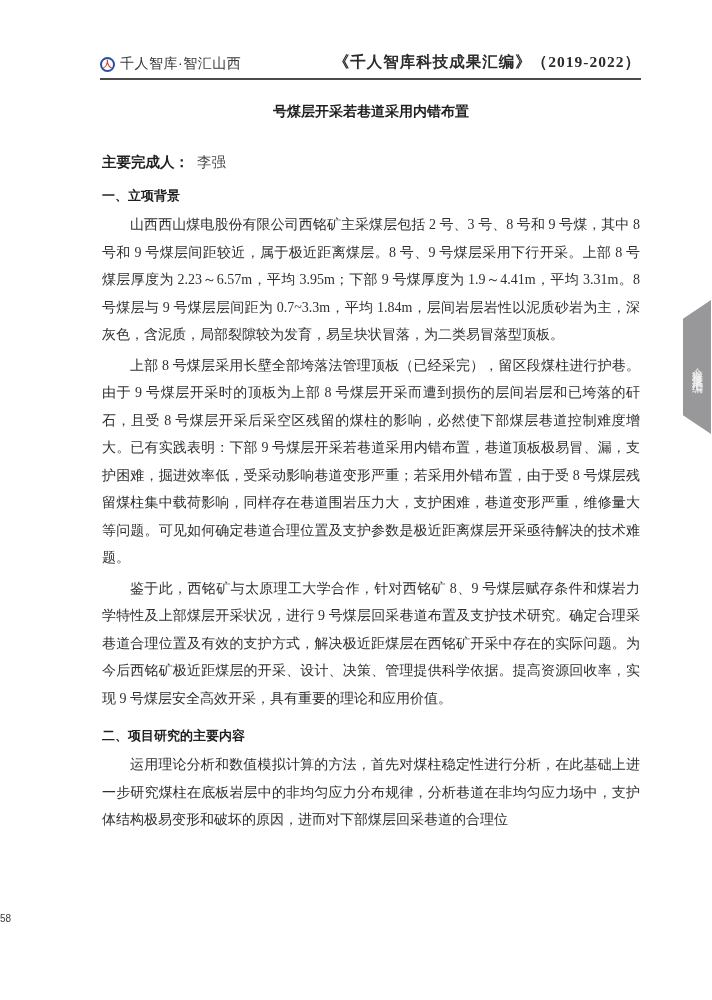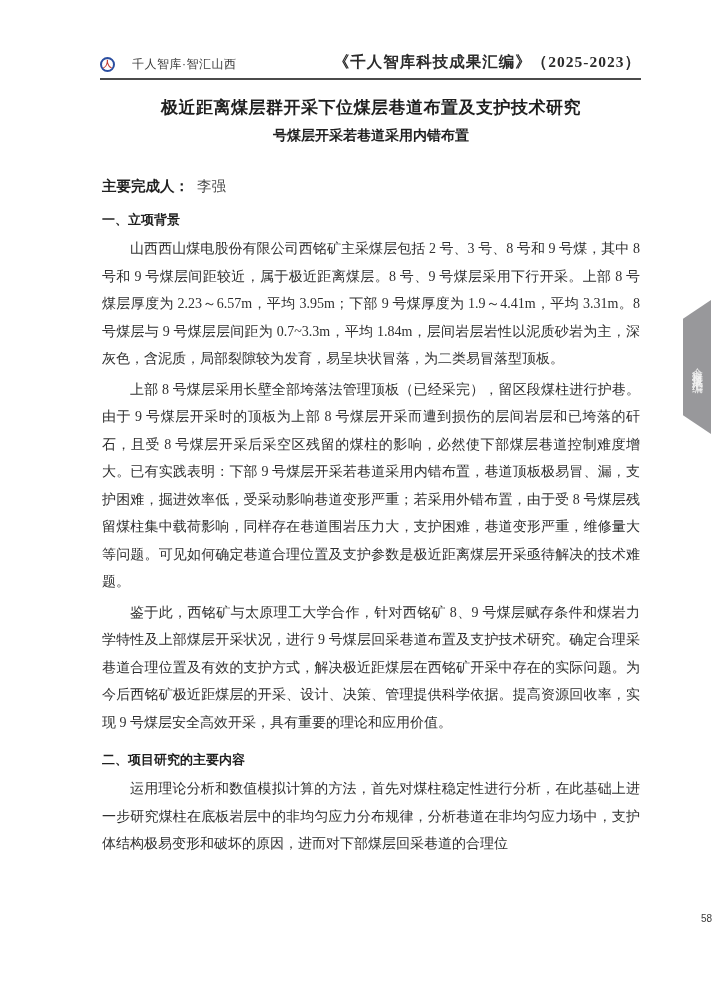--- a/index.html
+++ b/index.html
@@ -30,24 +30,23 @@
     border-radius: 50%;
     border: 2px solid #2b4ea0;
     background: #ffffff;
     display: flex; align-items: center; justify-content: center;
     font-size: 9px; line-height: 1;
     color: #c23b34;
     box-sizing: border-box;
     font-weight: bold;
   }
   .brand-text {
-    font-size: 12px;
+    font-size: 14px;
     color: #3a3a3a;
     letter-spacing: 0.5px;
-    margin-left: 12px;
   }
   .book-title {
     font-family: "Liberation Serif", serif;
     font-size: 15.5px;
     font-weight: 700;
     color: #2b2b2b;
     letter-spacing: 1px;
     white-space: nowrap;
   }
 
@@ -123,40 +122,39 @@
     font-size: 11px;
     letter-spacing: 2px;
     line-height: 1;
   }
 
   
   .footer {
     position: absolute;
     left: 0; right: 0;
     top: 913px;
-    text-align: right;
+    text-align: left;
     font-size: 10px;
     color: #3a3a3a;
   }
 </style>
 </head>
 <body>
 
 <div class="page">
 
   <div class="header">
     <div class="brand">
       <span class="logo">人</span>
       <span class="brand-text">千人智库·智汇山西</span>
     </div>
-    <div class="book-title">《千人智库科技成果汇编》（2025-2023）</div>
+    <div class="book-title">《千人智库科技成果汇编》（2019-2022）</div>
   </div>
 
   <div class="content">
-    <h1 class="doc-title">极近距离煤层群开采下位煤层巷道布置及支护技术研究</h1>
     <h2 class="doc-subtitle">号煤层开采若巷道采用内错布置</h2>
 
     <div class="authors">
       <span class="label">主要完成人：</span><span class="names">李强</span>
     </div>
 
     <h3 class="sec-heading">一、立项背景</h3>
     <p class="body-par">山西西山煤电股份有限公司西铭矿主采煤层包括 2 号、3 号、8 号和 9 号煤，其中 8 号和 9 号煤层间距较近，属于极近距离煤层。8 号、9 号煤层采用下行开采。上部 8 号煤层厚度为 2.23～6.57m，平均 3.95m；下部 9 号煤厚度为 1.9～4.41m，平均 3.31m。8 号煤层与 9 号煤层层间距为 0.7~3.3m，平均 1.84m，层间岩层岩性以泥质砂岩为主，深灰色，含泥质，局部裂隙较为发育，易呈块状冒落，为二类易冒落型顶板。</p>
     <p class="body-par">上部 8 号煤层采用长壁全部垮落法管理顶板（已经采完），留区段煤柱进行护巷。由于 9 号煤层开采时的顶板为上部 8 号煤层开采而遭到损伤的层间岩层和已垮落的矸石，且受 8 号煤层开采后采空区残留的煤柱的影响，必然使下部煤层巷道控制难度增大。已有实践表明：下部 9 号煤层开采若巷道采用内错布置，巷道顶板极易冒、漏，支护困难，掘进效率低，受采动影响巷道变形严重；若采用外错布置，由于受 8 号煤层残留煤柱集中载荷影响，同样存在巷道围岩压力大，支护困难，巷道变形严重，维修量大等问题。可见如何确定巷道合理位置及支护参数是极近距离煤层开采亟待解决的技术难题。</p>
     <p class="body-par">鉴于此，西铭矿与太原理工大学合作，针对西铭矿 8、9 号煤层赋存条件和煤岩力学特性及上部煤层开采状况，进行 9 号煤层回采巷道布置及支护技术研究。确定合理采巷道合理位置及有效的支护方式，解决极近距煤层在西铭矿开采中存在的实际问题。为今后西铭矿极近距煤层的开采、设计、决策、管理提供科学依据。提高资源回收率，实现 9 号煤层安全高效开采，具有重要的理论和应用价值。</p>

